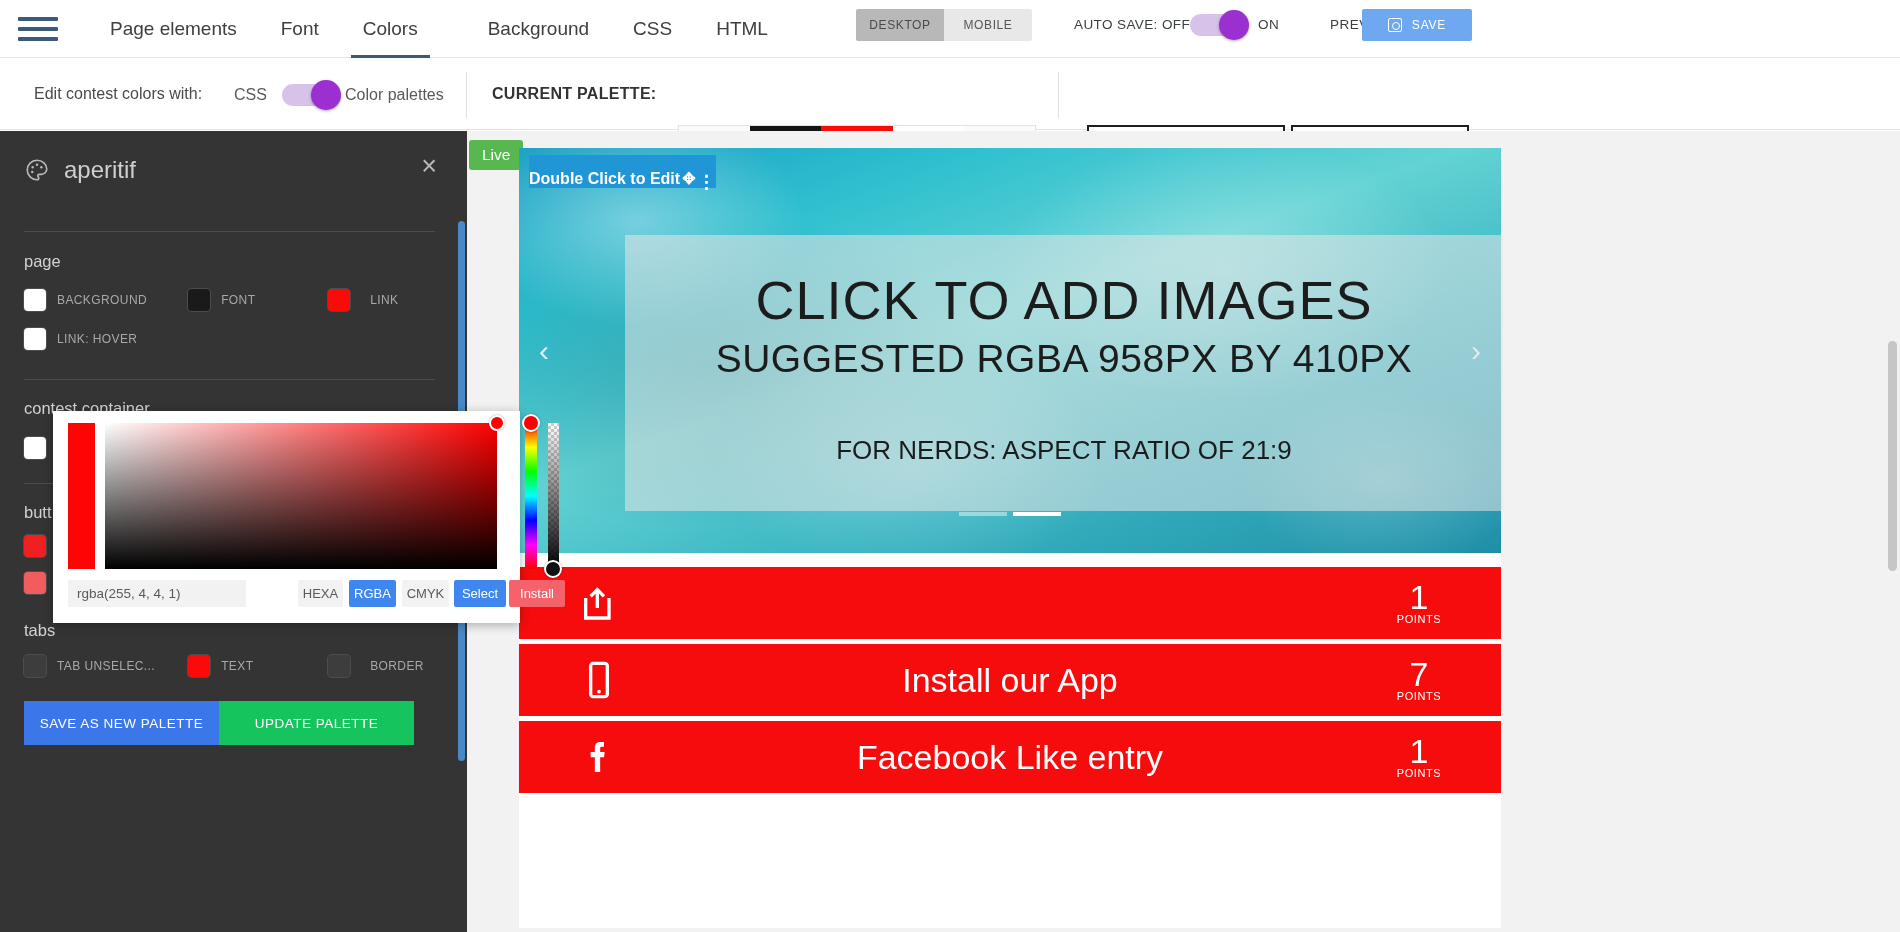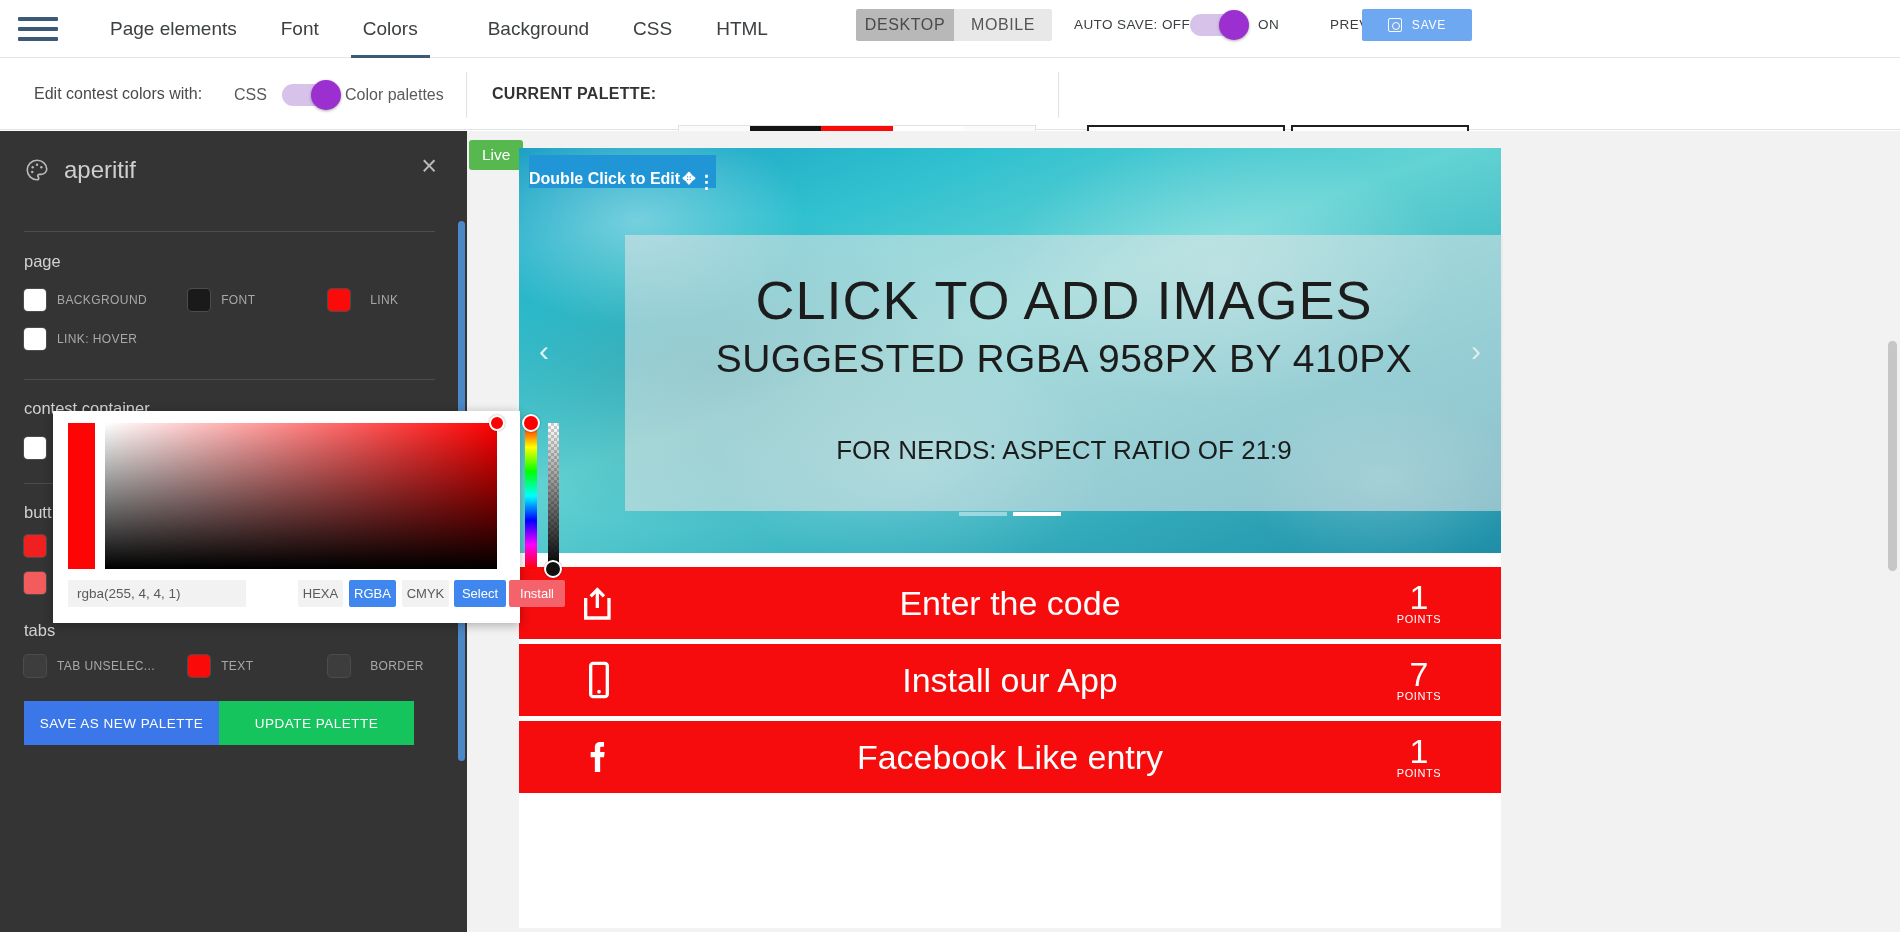--- a/index.html
+++ b/index.html
@@ -38,23 +38,23 @@
     content: ""; position: absolute; bottom: 0; left: 10px; right: 10px;
     height: 3px; background: #3a5a78;
   }
   .navgap { width: 26px; }
 
   .seg-wrap {
     position: absolute; left: 856px; top: 9px;
     display: flex; border-radius: 2px; overflow: hidden;
   }
   .seg {
-    width: 98px; height: 32px;
+    width: 88px; height: 32px;
     display: flex; align-items: center; justify-content: center;
-    font-size: 16px; letter-spacing: .6px; color: #555;
+    font-size: 12px; letter-spacing: .6px; color: #555;
     cursor: pointer; background: #e8e8e8;
   }
   .seg.on { background: #b8b8b8; color: #4a4a4a; }
 
   .autosave-label {
     position: absolute; left: 1074px; top: 17px;
     font-size: 13.5px; letter-spacing: .4px; color: #3c4043;
   }
   .toggle {
     position: absolute; width: 56px; height: 22px;
@@ -499,21 +499,20 @@
         <div class="pagedot on"></div>
       </div>
     </div>
 
     <div class="action" style="top:419px">
       <svg class="ico" viewBox="0 0 24 24">
         <path d="M4 9v12h14V9" fill="none" stroke="#fff" stroke-width="2"></path>
         <path d="M11 15V4" fill="none" stroke="#fff" stroke-width="2"></path>
         <path d="M7 8l4-4 4 4" fill="none" stroke="#fff" stroke-width="2"></path>
       </svg>
-      <div class="atitle">Enter the code</div>
       <div class="pts">
         <div class="ptsnum">1</div>
         <div class="ptslbl">POINTS</div>
       </div>
     </div>
 
     <div class="action" style="top:496px">
       <svg class="ico" viewBox="0 0 24 24">
         <rect x="7" y="2" width="10" height="20" rx="1.5" fill="none" stroke="#fff" stroke-width="2"></rect>
         <circle cx="12" cy="19" r="1.1" fill="#fff"></circle>

